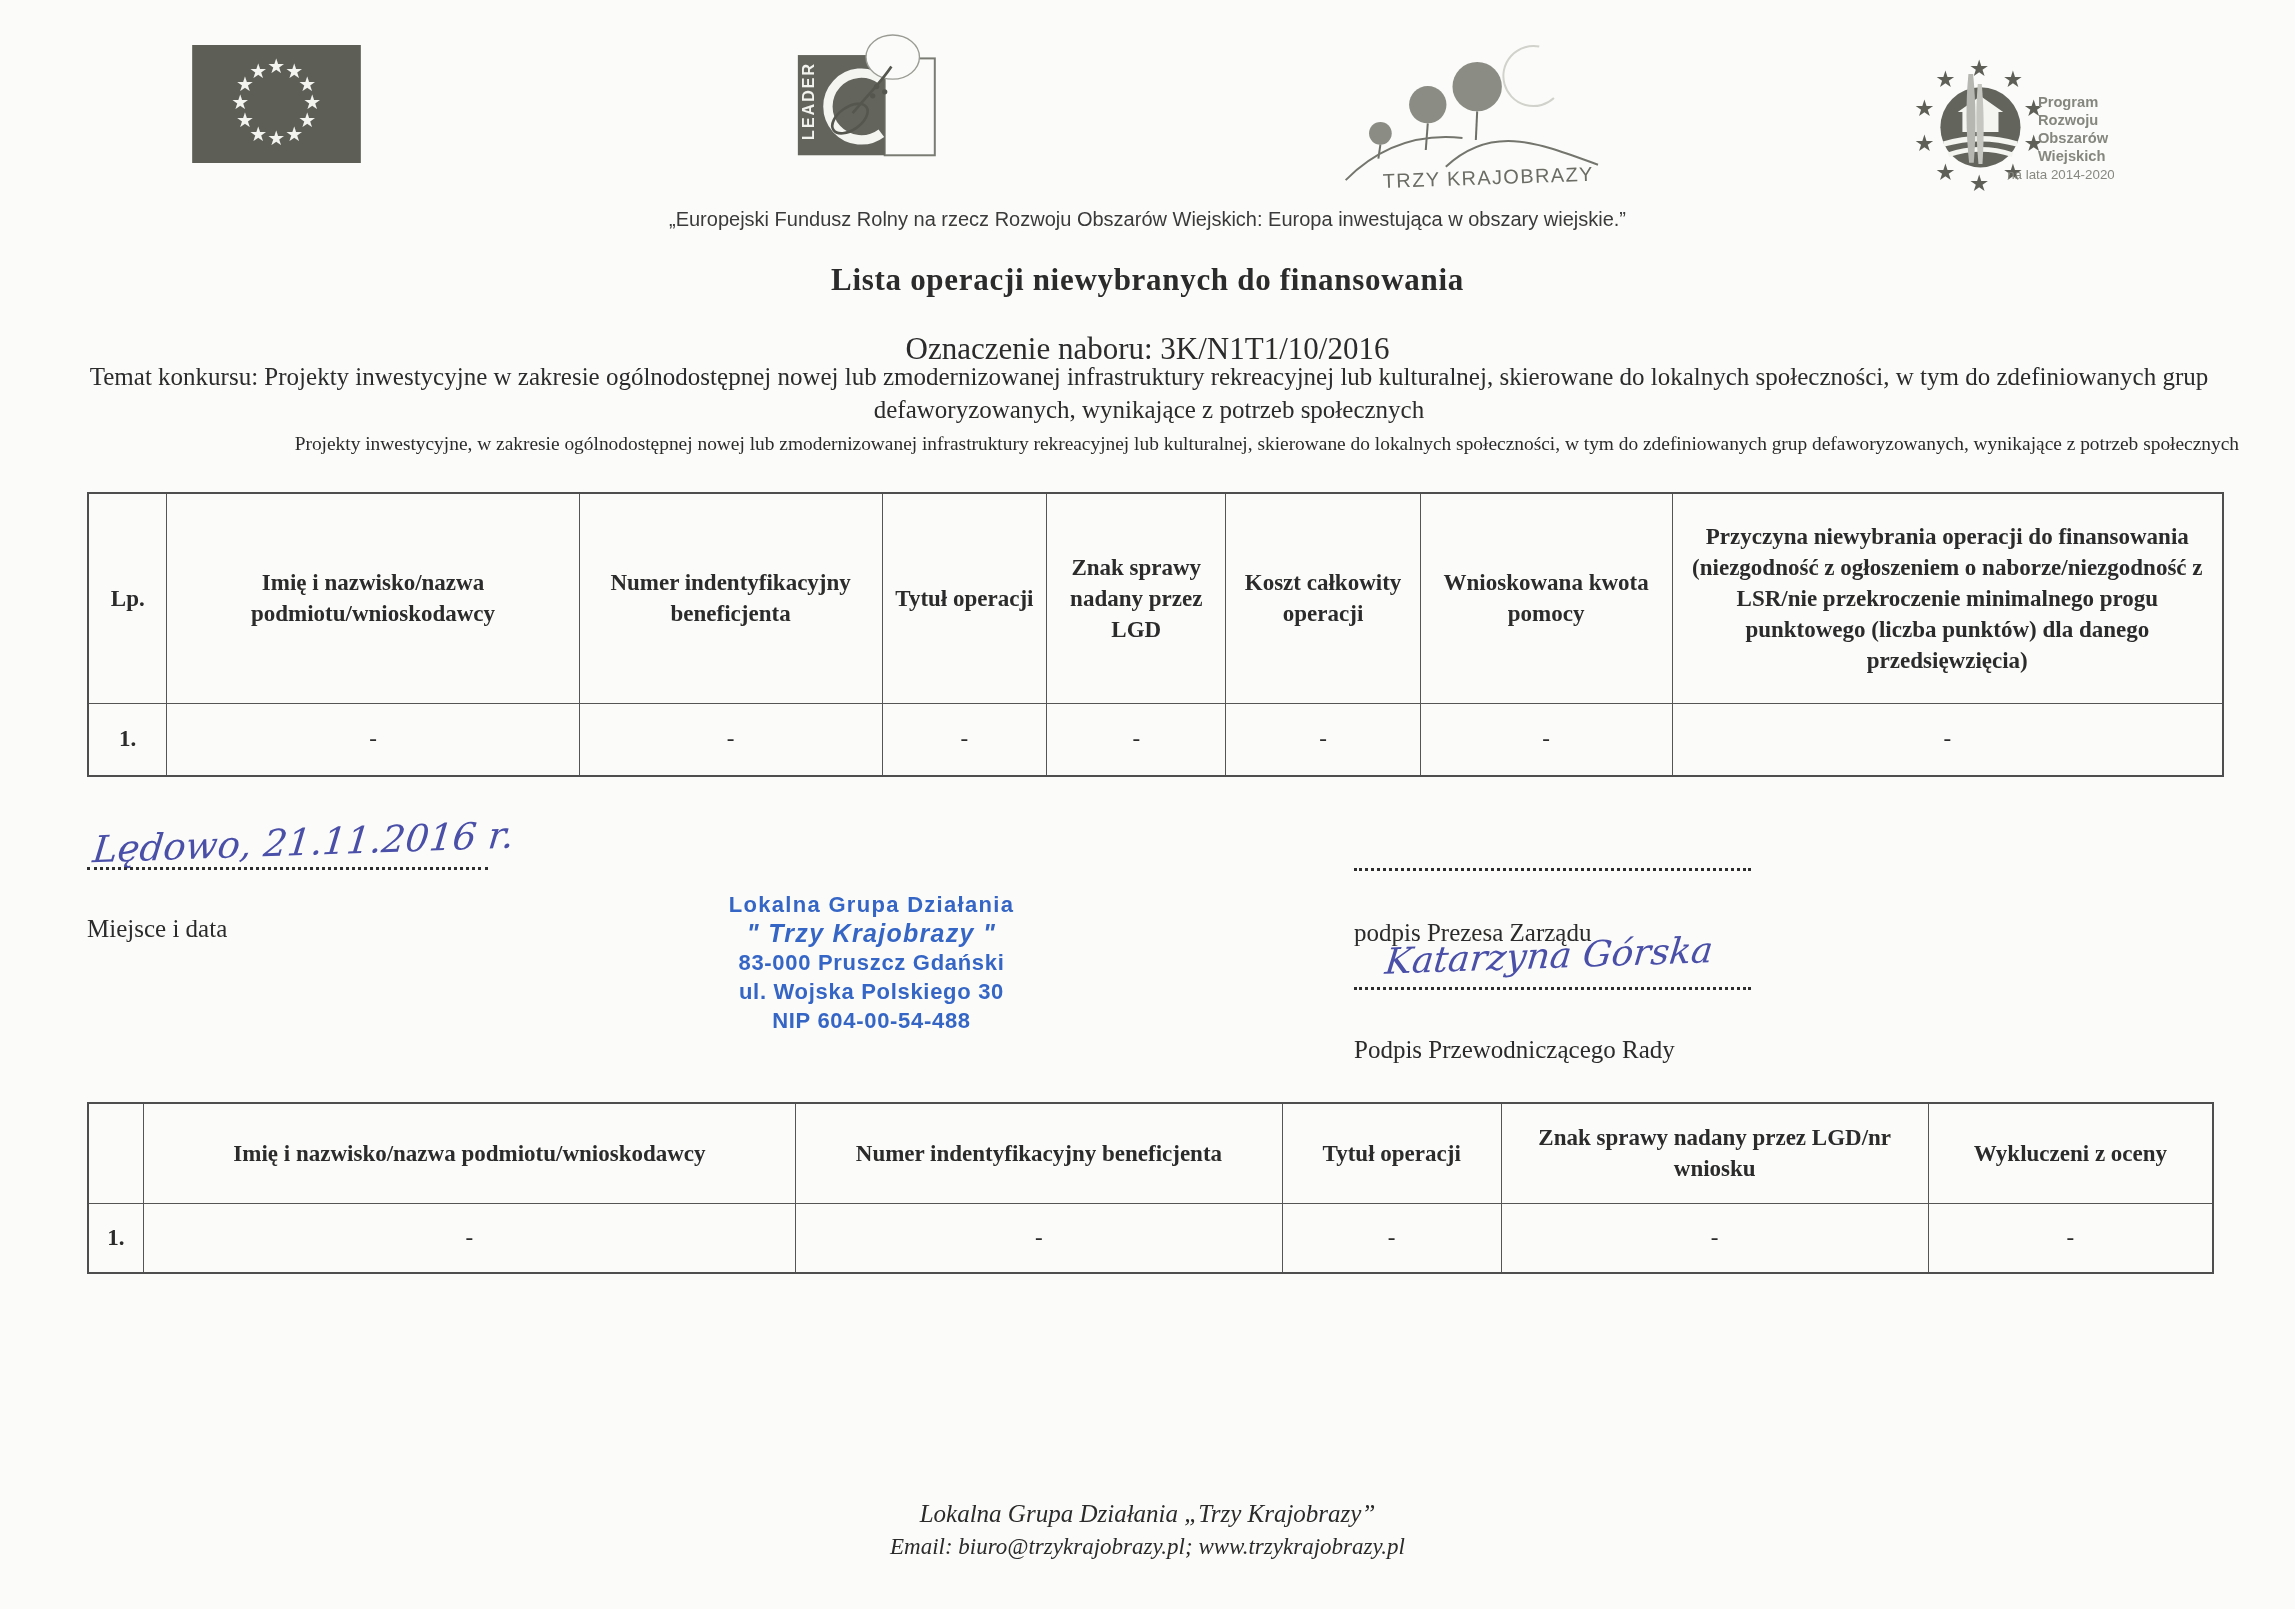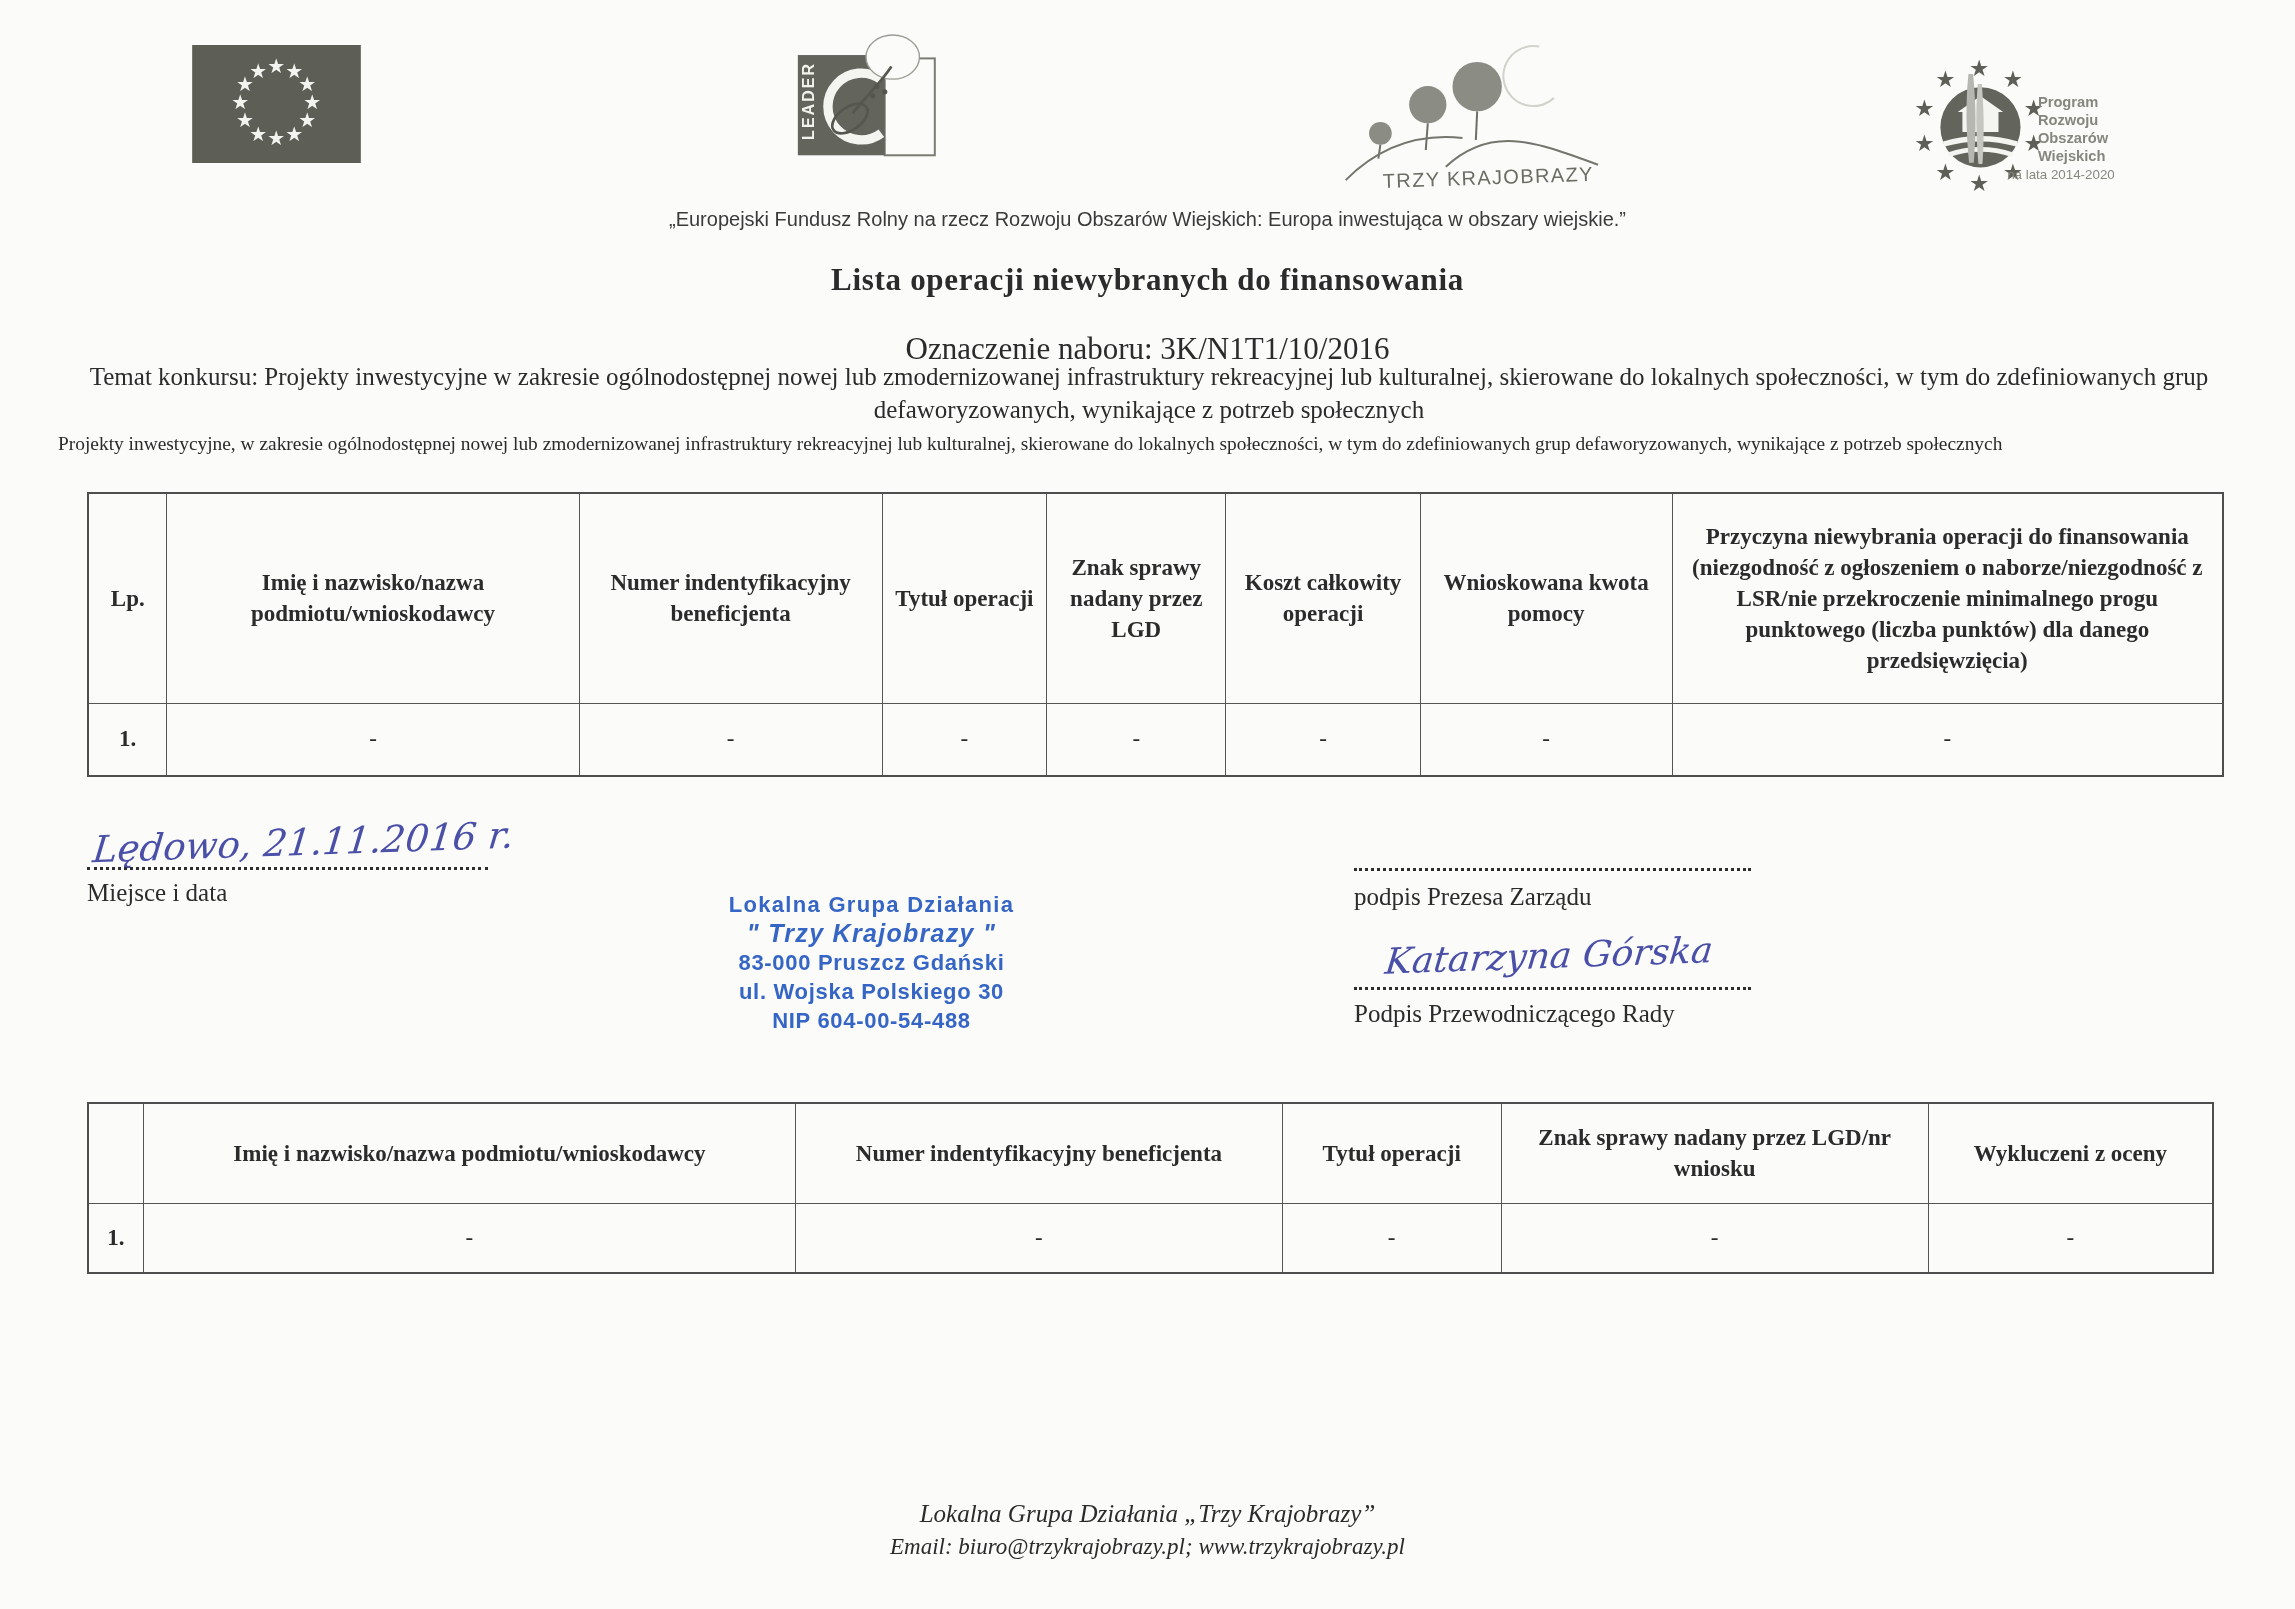--- a/index.html
+++ b/index.html
@@ -10,33 +10,33 @@
     overflow:hidden;
     font-family:"Liberation Serif", serif;
     color:#2b2b2b;
   }
   .abs{position:absolute;}
   .ctr{left:0;width:2295px;text-align:center;}
   .subtitle{top:208px;font-family:"Liberation Sans",sans-serif;font-size:20px;color:#3a3a3a;}
   .doc-title{top:262px;font-size:31px;font-weight:bold;letter-spacing:0.7px;text-align:center;}
   .nabor{top:331px;font-size:31px;}
   .temat{top:360px;left:47px;width:2204px;text-align:center;font-size:25px;line-height:33px;}
-  .temat-small{top:430px;left:58px;width:2204px;text-align:left;font-size:19.4px;line-height:27px;}
+  .temat-small{top:430px;left:35px;width:2204px;text-align:right;font-size:19.4px;line-height:27px;}
 
   table{border-collapse:collapse;table-layout:fixed;position:absolute;background:transparent;}
   table.t1{left:87px;top:492px;width:2137px;border:2px solid #4e4e4e;}
   table.t2{left:87px;top:1102px;width:2127px;border:2px solid #4e4e4e;}
   th,td{border:1.3px solid #555;text-align:center;vertical-align:middle;padding:4px 9.4px;}
   th{font-size:23px;font-weight:bold;line-height:31px;}
   td{font-size:23px;}
   .t2-title{font-size:27px;font-weight:bold;border:1.3px solid #555;}
 
   .dotline{border-bottom:3.3px dotted #2e2e2e;height:0;}
   .hand{font-family:"DejaVu Serif",serif;font-style:italic;color:#4a4fa8;transform:skewX(-8deg) rotate(-2deg);white-space:nowrap;}
-  .label{font-size:25px;}
+  .label{font-size:25px;margin-top:36px;}
 
   .stamp{font-family:"Liberation Sans",sans-serif;font-weight:bold;color:#3565c5;text-align:center;line-height:29px;}
   .stamp .s1{font-size:22px;letter-spacing:1.3px;}
   .stamp .s2{font-size:25px;font-style:italic;letter-spacing:1.3px;}
   .stamp .s3,.stamp .s4,.stamp .s5{font-size:22px;letter-spacing:0.7px;}
 
   .footer{line-height:33px;}
   .footer .f1{font-size:25px;font-weight:normal;font-style:italic;}
   .footer .f2,.footer .f3{font-size:23px;font-style:italic;}
 

